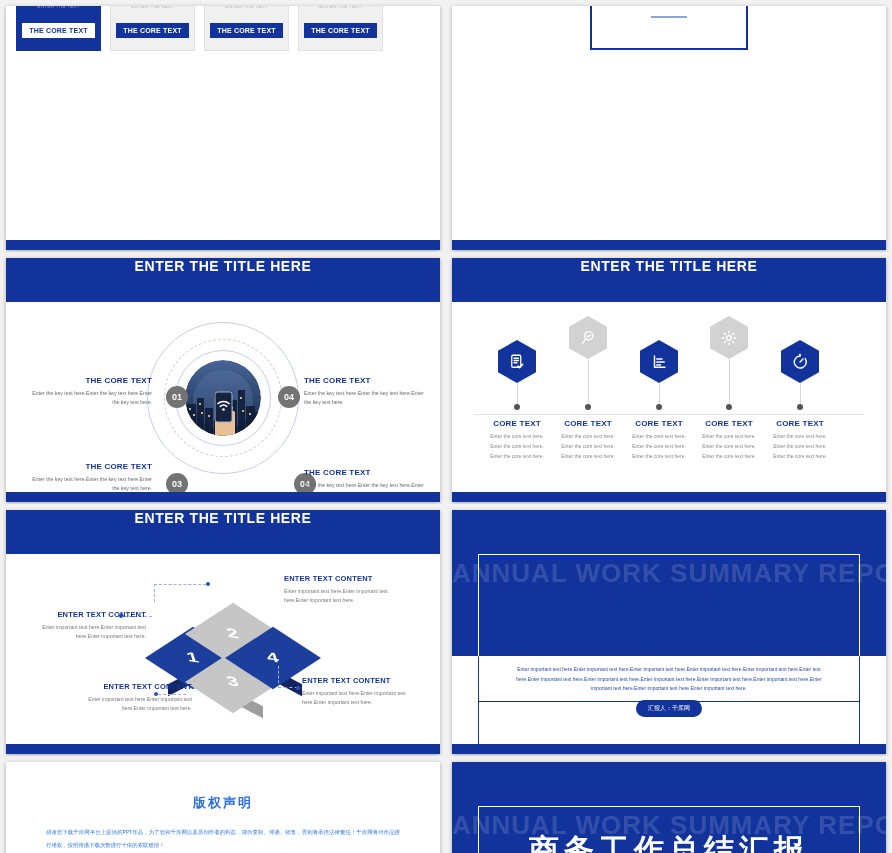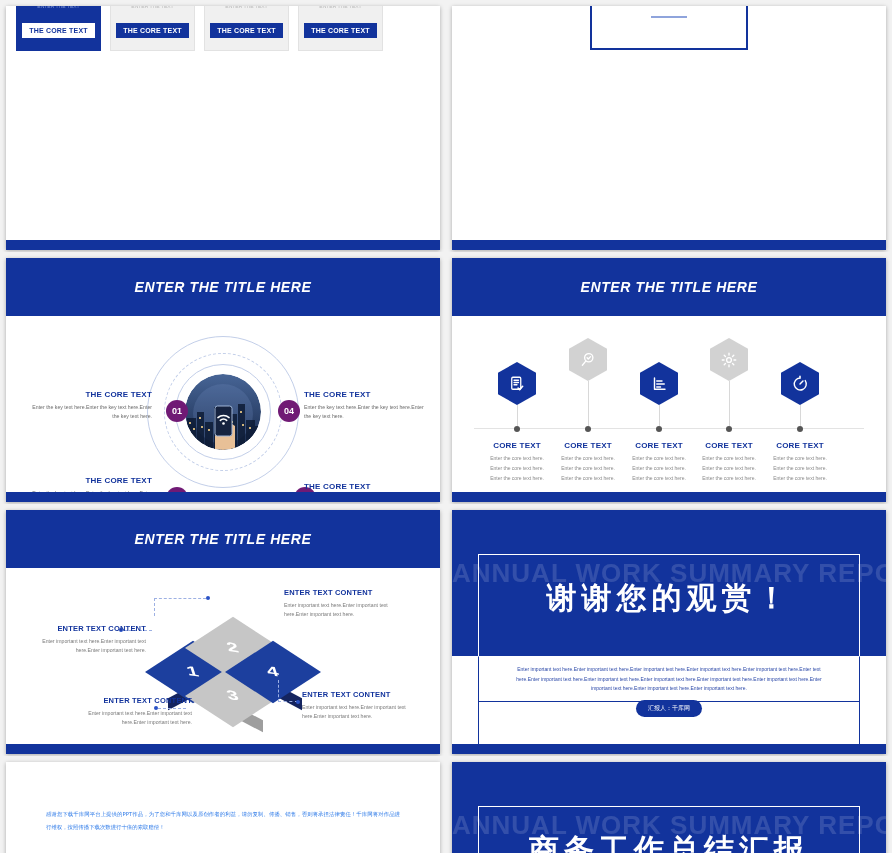--- a/index.html
+++ b/index.html
@@ -19,22 +19,22 @@
   .cell{ padding:6px 6px 0 6px; overflow:hidden; }
   .slide{
     position:relative;
     width:434px; height:244px;
     background:#ffffff;
     box-shadow:0 1px 4px rgba(0,0,0,.30);
     overflow:hidden;
   }
   
   .hdr{
-    height:58px; background:#12339c;
-    display:flex; align-items:center; justify-content:center;font-style:italic;
+    height:44px; background:#12339c;
+    display:flex; align-items:flex-start; justify-content:center;
   }
   .hdr-txt{
     color:#fff; font-weight:bold; font-size:14px; letter-spacing:.6px;
   }
   .footbar{
     position:absolute; left:0; right:0; bottom:0;
     height:10px; background:#12339c;
   }
   .body{ position:relative; height:192px; background:#fff; }
 
@@ -78,37 +78,37 @@
   }
   .ring.r1{ width:152px; height:152px; }
   .ring.r2{ width:118px; height:118px; border-style:dashed; }
   .ring.r3{ width:96px; height:96px; }
   .photo{
     position:absolute; left:50%; top:50%; transform:translate(-50%,-50%);
     width:76px; height:76px; border-radius:50%; overflow:hidden;
   }
   .num{
     position:absolute; width:22px; height:22px; border-radius:50%;
-    background:#701a75; color:#fff; font-size:9px; font-weight:bold;
+    background:#737373; color:#fff; font-size:9px; font-weight:bold;
     display:flex; align-items:center; justify-content:center;
   }
   .n01{ left:160px; top:84px; }
   .n02{ left:272px; top:84px; }
   .n03{ left:160px; top:171px; }
   .n04{ left:272px; top:171px;margin-left:16px; }
   .blk{ position:absolute; width:128px; }
   .blk h4{ font-size:8px; color:#12339c; font-weight:bold; letter-spacing:.2px; }
   .blk p{ font-size:5.2px; color:#6b6b6b; line-height:1.75; margin-top:4px; }
   .blk.left{ text-align:right; left:18px; }
   .blk.right{ text-align:left; left:298px; }
   .p01{ top:74px; } .p02{ top:74px; }
   .p03{ top:160px; } .p04{ top:166px; }
 
   
-  .hexrow{ position:absolute; left:0; right:0; top:12px; height:180px; }
+  .hexrow{ position:absolute; left:0; right:0; top:4px; height:180px; }
   .hexcol{ position:absolute; width:86px; text-align:center; }
   .hex{
     width:38px; height:43px; margin:0 auto;
     clip-path:polygon(50% 0,100% 25%,100% 75%,50% 100%,0 75%,0 25%);
     background:#12339c; display:flex; align-items:center; justify-content:center;
     filter:drop-shadow(0 1px 2px rgba(0,0,0,.18));
   }
   .hex.grey{ background:#d2d2d2; }
   .hex svg{ width:18px; height:18px; }
   .stem{ width:1px; background:#d8d8d8; margin:0 auto; }
@@ -457,31 +457,31 @@
     </div>
   </div>
 
   <div class="cell">
     <div class="slide">
       <div class="cover">
         <div class="cover-top"></div>
         <div class="ghost">ANNUAL WORK SUMMARY REPORT</div>
         <div class="cover-box"></div>
         <div class="cover-box lower" style="top:146px;height:92px"></div>
-        <div class="cn-title">谢谢您的观赏！</div>
         <div class="cover-para">Enter important text here.Enter important text here.Enter important text here.Enter important text here.Enter important text here.Enter text here.Enter important text here.Enter important text here.Enter important text here.Enter important text here.Enter important text here.Enter important text here.Enter important text here.Enter important text here.</div>
         <span class="pill">汇报人：千库网</span>
       </div>
       <div class="footbar"></div>
     </div>
   </div>
 
   <div class="cell">
     <div class="slide">
       <div class="cw">
+        <h3>版权声明</h3>
         <p>感谢您下载千库网平台上提供的PPT作品，为了您和千库网以及原创作者的利益，请勿复制、传播、销售，否则将承担法律责任！千库网将对作品进行维权，按照传播下载次数进行十倍的索取赔偿！</p>
 
       </div>
     </div>
   </div>
 
   <div class="cell">
     <div class="slide">
       <div class="cover">
         <div class="cover-top"></div>

